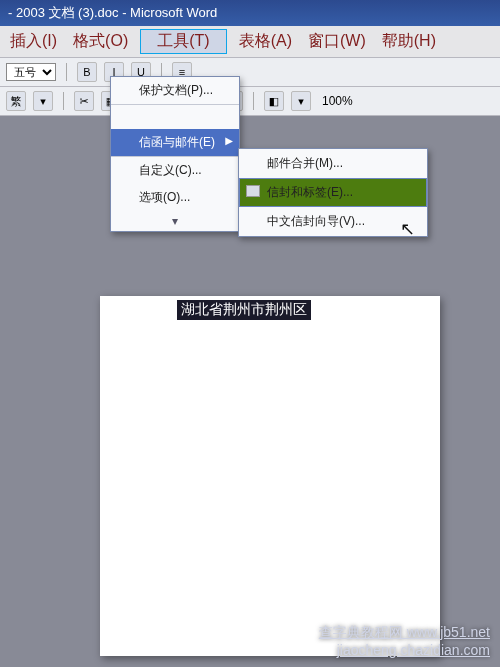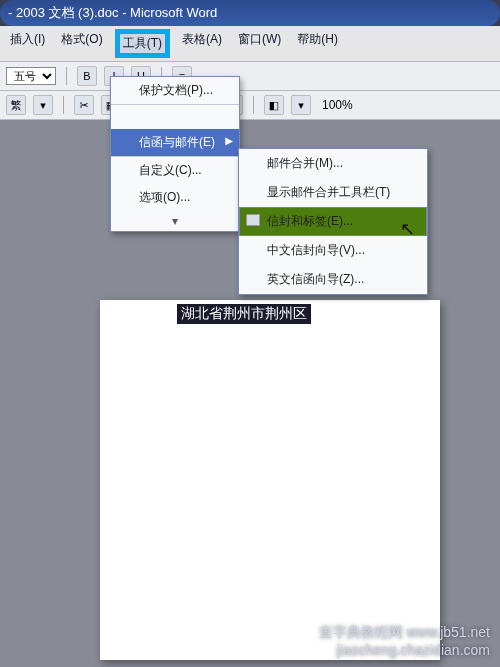--- a/index.html
+++ b/index.html
@@ -1,40 +1,40 @@
 <!DOCTYPE html>
 <html><head>
 <meta charset="utf-8">
 <style>
 * { margin: 0; padding: 0; box-sizing: border-box; font-family: "Microsoft YaHei", SimSun, Arial, sans-serif; }
 body { background: #3a3e52; width: 500px; height: 667px; overflow: hidden; position: relative; }
-.titlebar { background: linear-gradient(#2c4a8f, #355da8); color: #fff; padding: 4px 8px; font-size: 13px; border-radius: 13px; }
-.menubar { background: #e6e6e8; padding: 3px 6px; font-size: 12px; color: #0f172a; display: flex; gap: 8px; border-bottom: 1px solid #b8b8c0; }
+.titlebar { background: linear-gradient(#2c4a8f, #355da8); color: #fff; padding: 4px 8px; font-size: 13px; }
+.menubar { background: #e6e6e8; padding: 3px 6px; font-size: 16px; color: #7f1d1d; display: flex; gap: 8px; border-bottom: 1px solid #b8b8c0; }
 .menubar span { padding: 2px 4px; cursor: pointer; }
-.menubar span.active { background: #cfd6e6; border: 5px solid #0ea5e9; padding: 1px 3px; }
+.menubar span.active { background: #cfd6e6; border: 1px solid #0ea5e9; padding: 1px 16px; }
 .toolbar { background: #eceef2; padding: 4px 6px; display: flex; align-items: center; gap: 7px; border-bottom: 1px solid #b8b8c0; font-size: 12px; }
 .toolbar .sep { width: 1px; height: 18px; background: #aaa; margin: 0 3px; }
 .toolbar .btn { width: 20px; height: 20px; background: #dfe3ec; border: 1px solid #bbb; border-radius: 2px; display: inline-flex; align-items: center; justify-content: center; font-size: 11px; }
 .toolbar select, .toolbar .combo { font-size: 11px; padding: 1px 3px; background: #fff; border: 1px solid #888; }
 .toolbar .zoom { font-size: 12px; margin-left: 4px; }
 .workspace { background: #888a96; height: 560px; position: relative; padding-top: 180px; padding-left: 100px; }
 .page { background: #fff; width: 340px; height: 360px; box-shadow: 2px 3px 8px rgba(0,0,0,.4); position: relative; }
 .page .seltext { position: absolute; top: 4px; left: 77px; background: #1a1a2a; color: #fff; font-size: 14px; padding: 1px 4px; }
 .dropdown { position: absolute; top: 76px; left: 110px; width: 130px; background: #f8f9fb; border: 1px solid #7b8bb0; box-shadow: 2px 3px 6px rgba(0,0,0,.35); font-size: 12px; color: #222; }
 .dropdown .item { padding: 5px 10px 5px 28px; position: relative; cursor: pointer; }
 .dropdown .item.sep-after { border-bottom: 1px solid #c5c9d4; }
 .dropdown .item.highlight { background: #4a6fc3; color: #fff; margin-top: 24px; }
 .dropdown .item .arrow { position: absolute; right: 6px; top: 6px; font-size: 10px; }
 .dropdown .chev { text-align: center; padding: 3px; color: #556; }
 .submenu { position: absolute; top: 148px; left: 238px; width: 190px; background: #f8f9fb; border: 1px solid #7b8bb0; box-shadow: 2px 3px 6px rgba(0,0,0,.35); font-size: 12px; color: #222; }
 .submenu .item { padding: 6px 10px 6px 28px; position: relative; cursor: pointer; }
 .submenu .item.highlight { background: #4d7c0f; border: 1px solid #6a84c0; padding: 5px 9px 5px 27px; }
 .submenu .item .ico { position: absolute; left: 6px; top: 6px; width: 14px; height: 12px; background: #d8dce6; border: 1px solid #999; }
 .cursor { position: absolute; top: 218px; left: 400px; font-size: 18px; color: #111; pointer-events: none; }
-.watermark { position: absolute; bottom: 8px; right: 10px; color: #cfd4e6; font-size: 14px; text-shadow: 0 0 4px rgba(0,0,0,.6); text-align: right; line-height: 1.3; }
+.watermark { position: absolute; bottom: 8px; right: 10px; color: #cfd4e6; font-size: 14px; text-shadow: 0 0 4px rgba(0,0,0,.6); text-align: right; line-height: 1.3; text-decoration: underline; }
 </style>
 </head>
 <body>
 
 <div class="titlebar">
   <span>- 2003 文档 (3).doc - Microsoft Word</span>
 </div>
 
 <div class="menubar">
   <span>插入(I)</span>
@@ -84,27 +84,25 @@
     <span>信函与邮件(E)</span>
     <span class="arrow">▶</span>
   </div>
   <div class="item">自定义(C)...</div>
   <div class="item">选项(O)...</div>
   <div class="chev">▾</div>
 </div>
 
 <div class="submenu">
   <div class="item">邮件合并(M)...</div>
-  <div class="item">显示邮件合并工具栏(T)</div>
   <div class="item highlight">
     <span class="ico"></span>
     <span>信封和标签(E)...</span>
   </div>
   <div class="item">中文信封向导(V)...</div>
-  <div class="item">英文信函向导(Z)...</div>
 </div>
 
 <div class="cursor">↖</div>
 
 <div class="watermark">
   <div>查字典教程网 www.jb51.net</div>
   <div>jiaocheng.chazidian.com</div>
 </div>
 
 </body></html>

